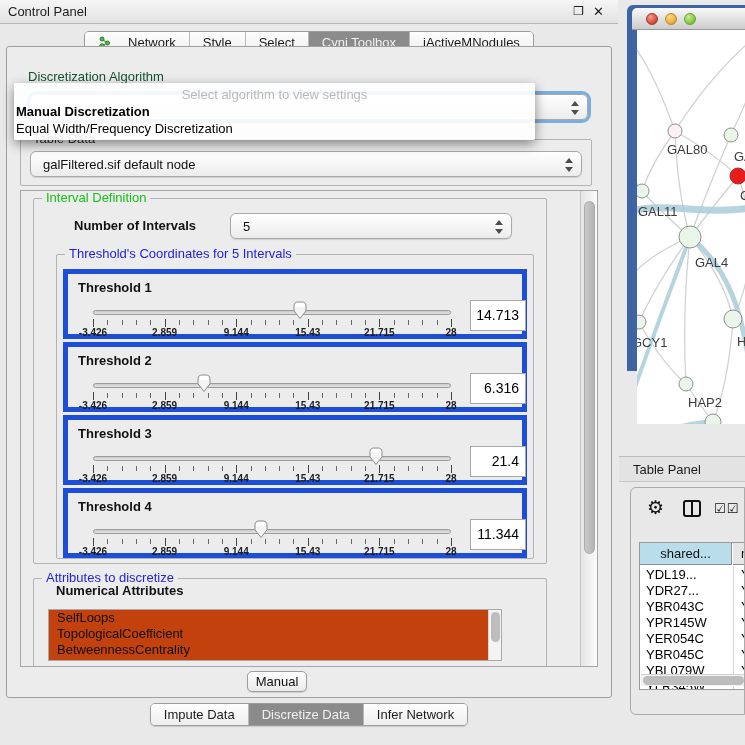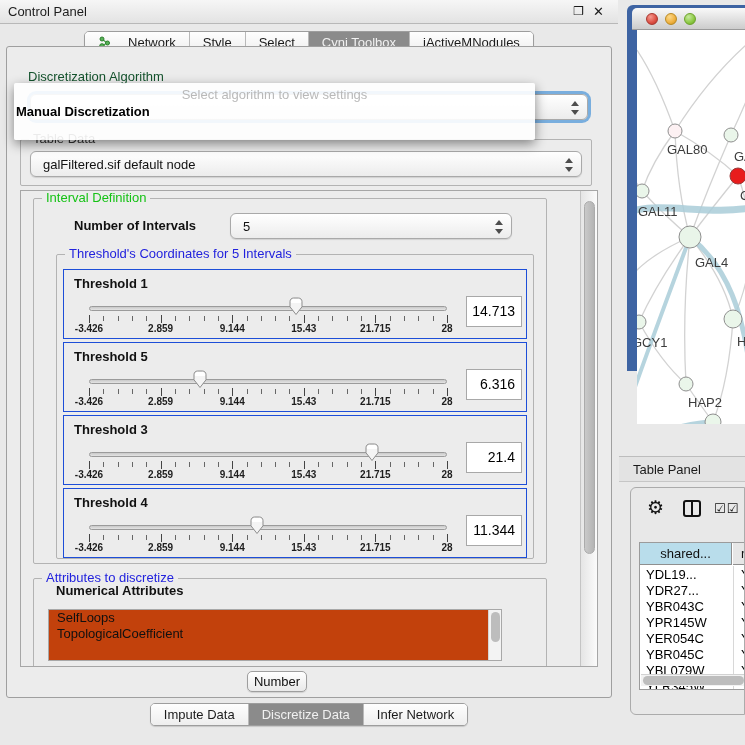--- a/index.html
+++ b/index.html
@@ -50,21 +50,21 @@
   .algo-opt { position:absolute; left:2px; font-size:13px; color:#000; white-space:nowrap; }
   #algo-opt-0 { top:21px; font-weight:bold; }
   #algo-opt-1 { top:38px; }
 
   
   #viewport { position:absolute; left:20px; top:190px; width:578px; height:477px; border:1px solid #a6a6a6; background:#ececec; overflow:hidden; }
   .vscroll-track { position:absolute; right:0; top:0; width:17px; height:100%; background:linear-gradient(to right,#e5e5e5,#fbfbfb); border-left:1px solid #c4c4c4; }
   .vscroll-thumb { position:absolute; left:3px; width:11px; border-radius:6px; background:linear-gradient(to right,#c9c9c9,#b4b4b4); border:1px solid #ababab; }
 
   
-  .tpanel { position:relative; width:464px; height:70px; border:1px solid #1d4ed8; background:#ececec; margin-bottom:3px; }
+  .tpanel { position:relative; width:464px; height:70px; border:5px solid #1d4ed8; background:#ececec; margin-bottom:3px; }
   .tpanel .tlabel { position:absolute; left:10px; top:6px; font-weight:bold; font-size:13px; color:#111; }
   .track { position:absolute; left:25px; top:36px; width:358px; height:5px; border-radius:3px; background:linear-gradient(#c9c9c9,#e4e4e4); border:1px solid #9b9b9b; }
   .thumb { position:absolute; top:27px; width:16px; height:19px; }
   .ticks-minor { position:absolute; left:25px; top:46px; width:359px; height:5px;
     background:repeating-linear-gradient(to right,#666 0 1px,transparent 1px 14.32px); }
   .ticks-major { position:absolute; left:25px; top:45px; width:359px; height:8px;
     background:repeating-linear-gradient(to right,#444 0 1px,transparent 1px 71.6px); }
   .ticklabel { position:absolute; top:53px; width:64px; margin-left:-32px; text-align:center; font-size:10px; font-weight:bold; color:#1d1d1d; }
   .tfield { position:absolute; left:402px; top:26px; width:56px; height:31px; background:#fff; border:1px solid #a8a8a8; font-size:14px; color:#000; text-align:right; line-height:29px; padding-right:6px; }
 
@@ -151,20 +151,21 @@
   <div class="combo focused" style="left:30px; top:94px; width:558px; z-index:3;">
     <span class="stepper">
         <span class="up"></span>
         <span class="dn"></span>
       </span>
   </div>
 
   <div id="algo-popup">
     <div id="algo-placeholder">Select algorithm to view settings</div>
     <div id="algo-opt-0" class="algo-opt">Manual Discretization</div>
+    <div id="algo-opt-1" class="algo-opt">Equal Width/Frequency Discretization</div>
   </div>
 
   <div class="group" style="left:20px; top:139px; width:572px; height:47px;">
     <span class="group-title t-dark">Table Data</span>
   </div>
   <div class="combo" style="left:30px; top:151px; width:552px;">
     <span class="val">galFiltered.sif default node</span>
     <span class="stepper">
         <span class="up"></span>
         <span class="dn"></span>
@@ -199,21 +200,21 @@
               <div class="ticks-major"></div>
               <div class="ticklabel" style="left: 25px;">-3.426</div>
               <div class="ticklabel" style="left: 96.6px;">2.859</div>
               <div class="ticklabel" style="left: 168.2px;">9.144</div>
               <div class="ticklabel" style="left: 239.8px;">15.43</div>
               <div class="ticklabel" style="left: 311.4px;">21.715</div>
               <div class="ticklabel" style="left: 383px;">28</div>
               <div class="tfield">14.713</div>
             </div>
             <div class="tpanel">
-              <div class="tlabel">Threshold 5</div>
+              <div class="tlabel">Threshold 2</div>
               <div class="track"></div>
               <div class="thumb" style="left: 128px;"><svg width="16" height="19">
                   <path d="M2,4.5 C2,2.6 3.6,1 5.5,1 L10.5,1 C12.4,1 14,2.6 14,4.5 L14,9.8 L8,17.5 L2,9.8 Z" fill="#f4f4f4" stroke="#8d8d8d"></path>
                   <path d="M3,4.5 C3,3.2 4.1,2 5.5,2 L10.5,2 C11.9,2 13,3.2 13,4.5 L13,6 L3,6 Z" fill="#ffffff"></path>
                 </svg></div>
               <div class="ticks-minor"></div>
               <div class="ticks-major"></div>
               <div class="ticklabel" style="left: 25px;">-3.426</div>
               <div class="ticklabel" style="left: 96.6px;">2.859</div>
               <div class="ticklabel" style="left: 168.2px;">9.144</div>
@@ -259,32 +260,33 @@
           </div>
       </div>
     </div>
 
     <div class="group" style="left:12px; top:387px; width:514px; height:100px;">
       <span class="group-title t-blue">Attributes to discretize</span>
       <span class="abs" style="left:22px; top:4px; font-weight:bold;">Numerical Attributes</span>
       <ul id="attr-list">
           <li>SelfLoops</li>
           <li>TopologicalCoefficient</li>
+          <li>BetweennessCentrality</li>
         </ul>
       <div id="attr-scroll" style="top:31px; left:454px;">
           <div id="attr-thumb"></div>
         </div>
     </div>
 
     <div class="vscroll-track">
       <div class="vscroll-thumb" style="top:10px; height:353px;"></div>
     </div>
   </div>
 
-  <div class="button" style="left:247px; top:671px; width:60px;">Number</div>
+  <div class="button" style="left:247px; top:671px; width:60px;">Manual</div>
 
   <div id="bottom-tabs" class="tabrow">
       <div class="tabgroup">
         <div class="tab">
           <span>Impute Data</span>
         </div>
         <div class="tab selected">
           <span>Discretize Data</span>
         </div>
         <div class="tab">

